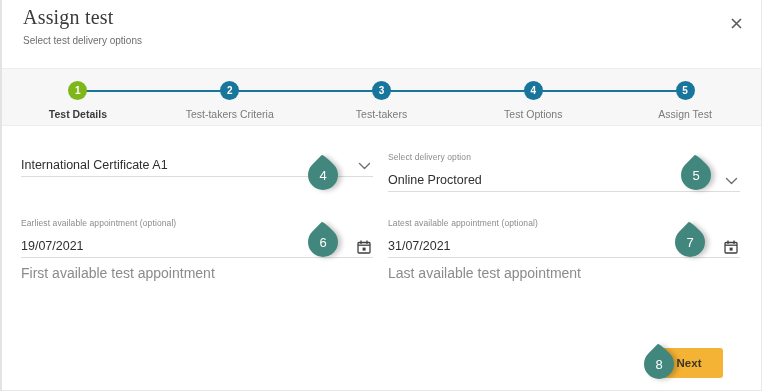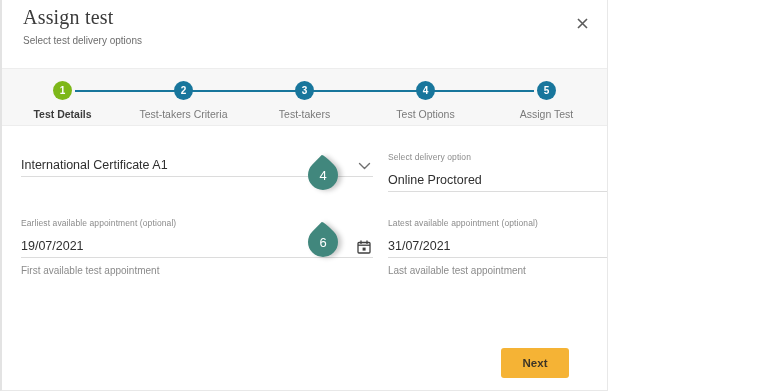--- a/index.html
+++ b/index.html
@@ -6,21 +6,21 @@
     margin: 0;
     padding: 0;
     background: #ffffff;
   }
   body {
     font-family: "Liberation Sans", sans-serif;
     -webkit-font-smoothing: antialiased;
   }
   #app {
     position: relative;
-    width: 608px;
+    width: 762px;
     height: 391px;
     background: #ffffff;
     overflow: hidden;
     box-sizing: border-box;
     border-left: 2px solid #e3e3e3;
     border-right: 1px solid #e8e8e8;
     border-bottom: 1px solid #e8e8e8;
   }
 
   
@@ -156,21 +156,21 @@
     align-items: flex-end;
     cursor: pointer;
   }
   .field-value {
     font-size: 12.5px;
     color: #2f2f2f;
     padding-bottom: 4px;
   }
   .field-help {
     margin-top: 7px;
-    font-size: 10px;
+    font-size: 14px;
     color: #8b8b8b;
   }
   .chevron {
     position: absolute;
     right: 2px;
     bottom: 5px;
     width: 13px;
     height: 10px;
     color: #6f6f6f;
   }

